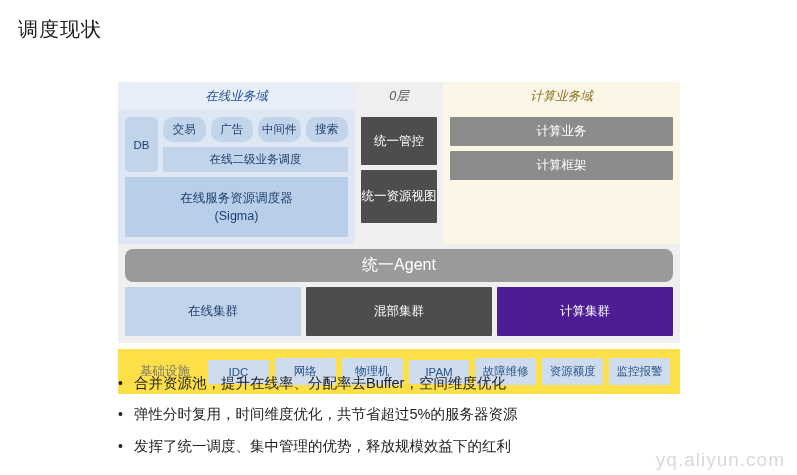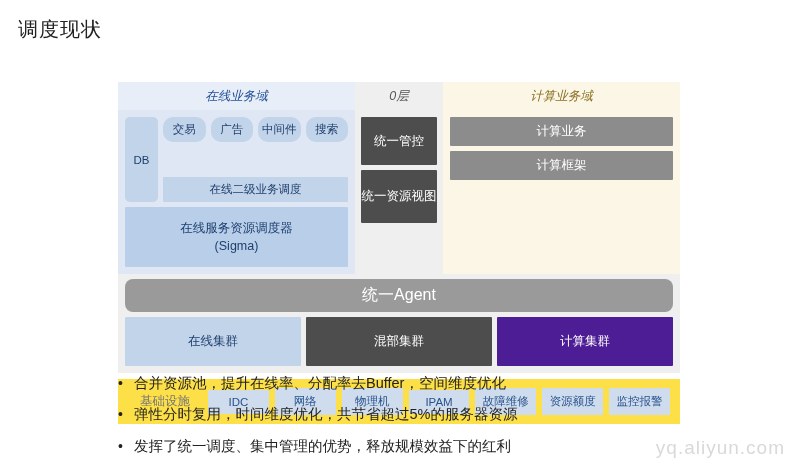--- a/index.html
+++ b/index.html
@@ -114,21 +114,20 @@
     padding: 5px 0;
     border-radius: 10px;
   }
   .wide-chip {
     background: #c2d4ea;
     color: #1f3f6e;
     font-size: 11.5px;
     text-align: center;
     padding: 5px 0;
     border-radius: 1px;
-    margin-top: 30px;
   }
   .sigma-box {
     margin-top: 5px;
     background: #b9cfe9;
     color: #1c3f70;
     font-size: 12.5px;
     text-align: center;
     padding: 12px 0;
     line-height: 1.45;
     border-radius: 1px;
@@ -262,21 +261,21 @@
     line-height: 1.2;
   }
   .bullet-text {
     flex: 1;
     line-height: 1.2;
   }
 
   .watermark {
     position: absolute;
     right: 12px;
-    bottom: 16px;
+    bottom: 4px;
     font-size: 19px;
     color: #d9d9d9;
     letter-spacing: 1px;
   }
 </style>
 </head>
 <body>
 
 <div class="page-title">调度现状</div>
 

